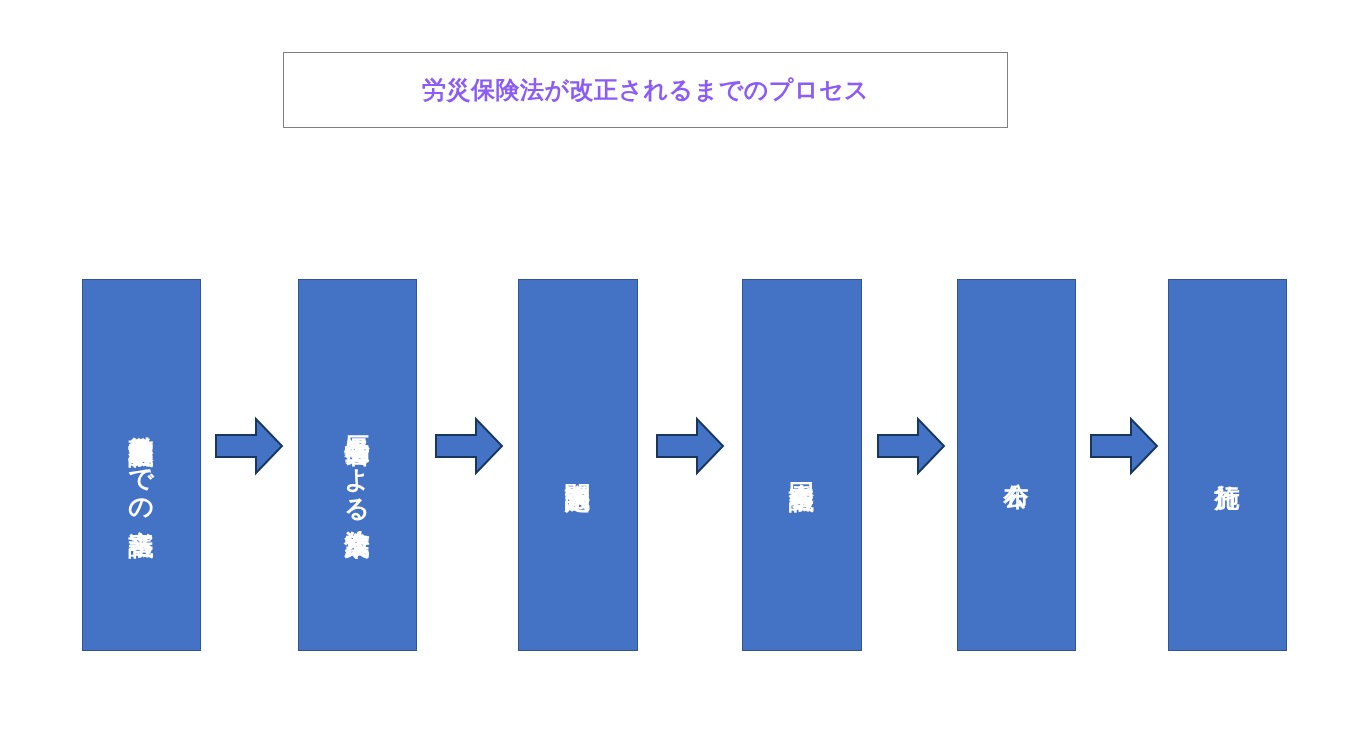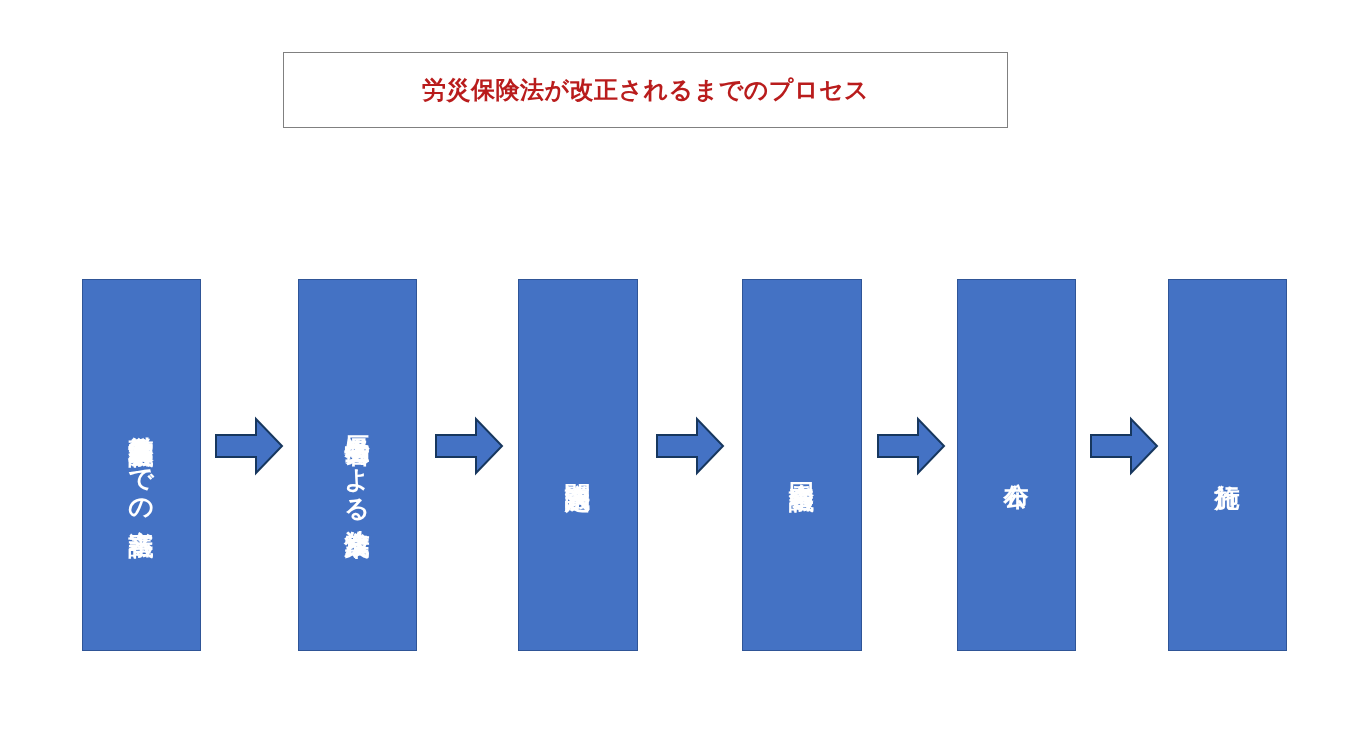--- a/index.html
+++ b/index.html
@@ -28,21 +28,21 @@
     box-sizing: border-box;
     border: 1px solid #808080;
     background: #ffffff;
     display: flex;
     align-items: center;
     justify-content: center;
   }
   .title-text {
     font-size: 24px;
     font-weight: bold;
-    color: #b91c1c;
+    color: #8b5cf6;
     letter-spacing: 0.5px;
     white-space: nowrap;
   }
 
   
   .proc-box {
     position: absolute;
     top: 279px;
     height: 372px;
     box-sizing: border-box;

